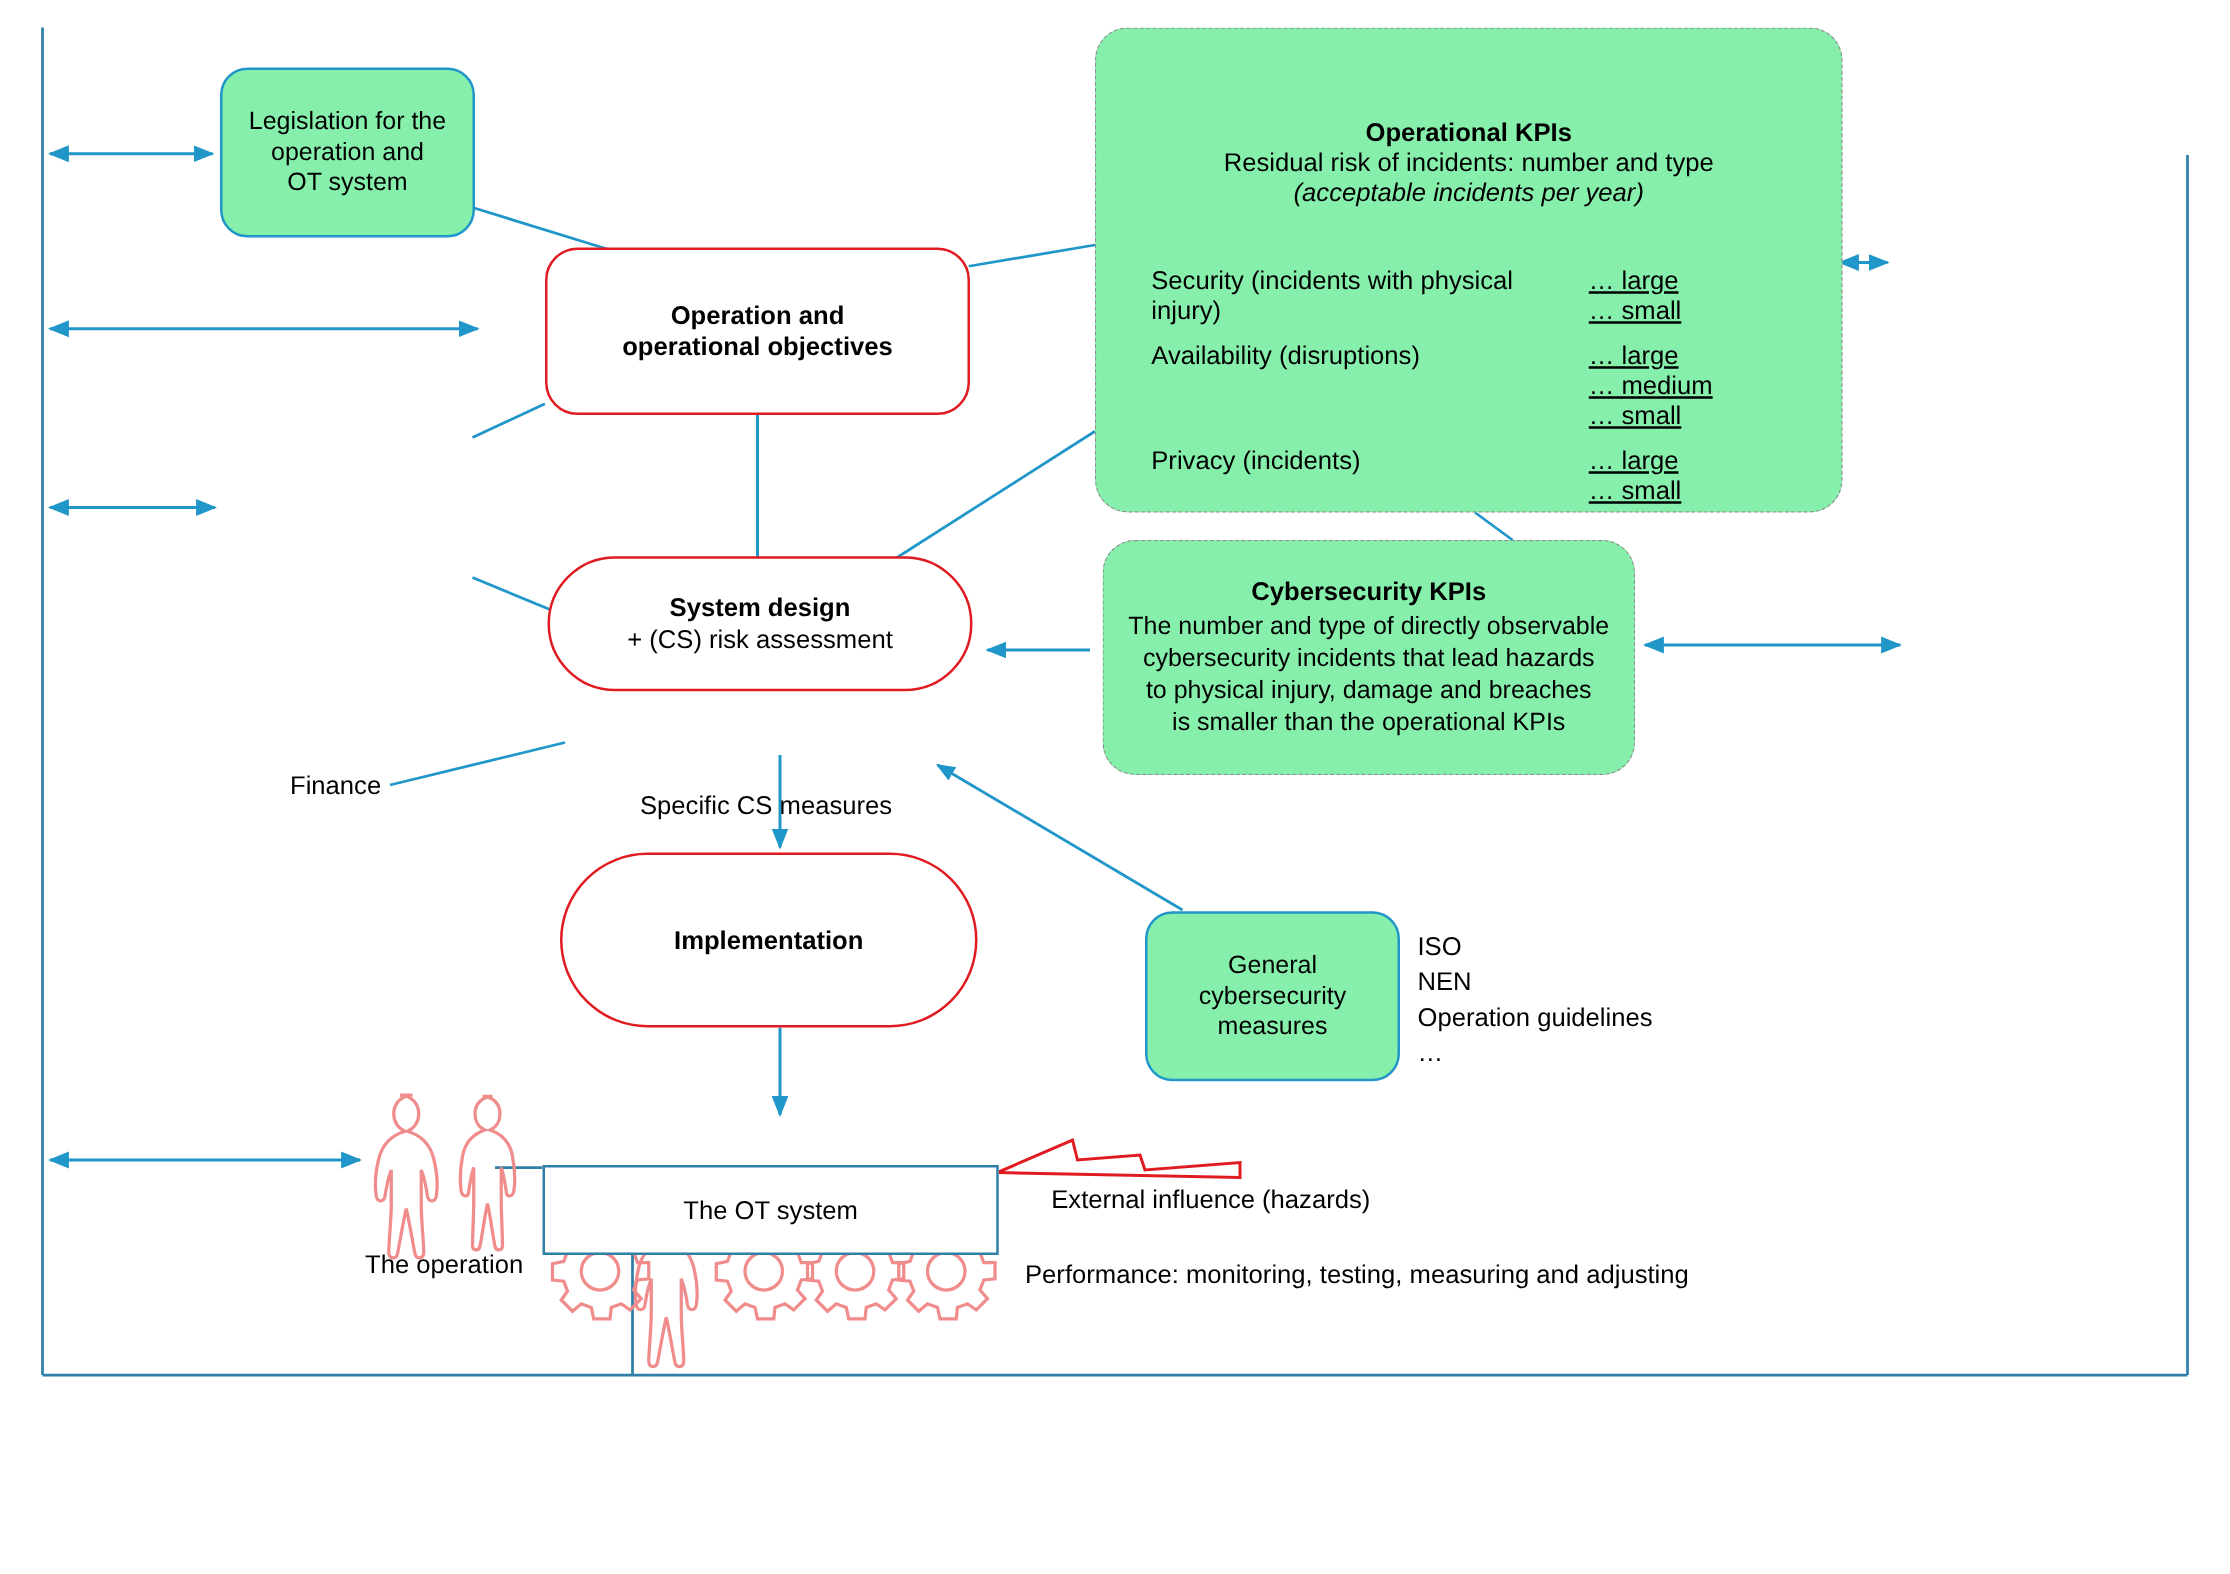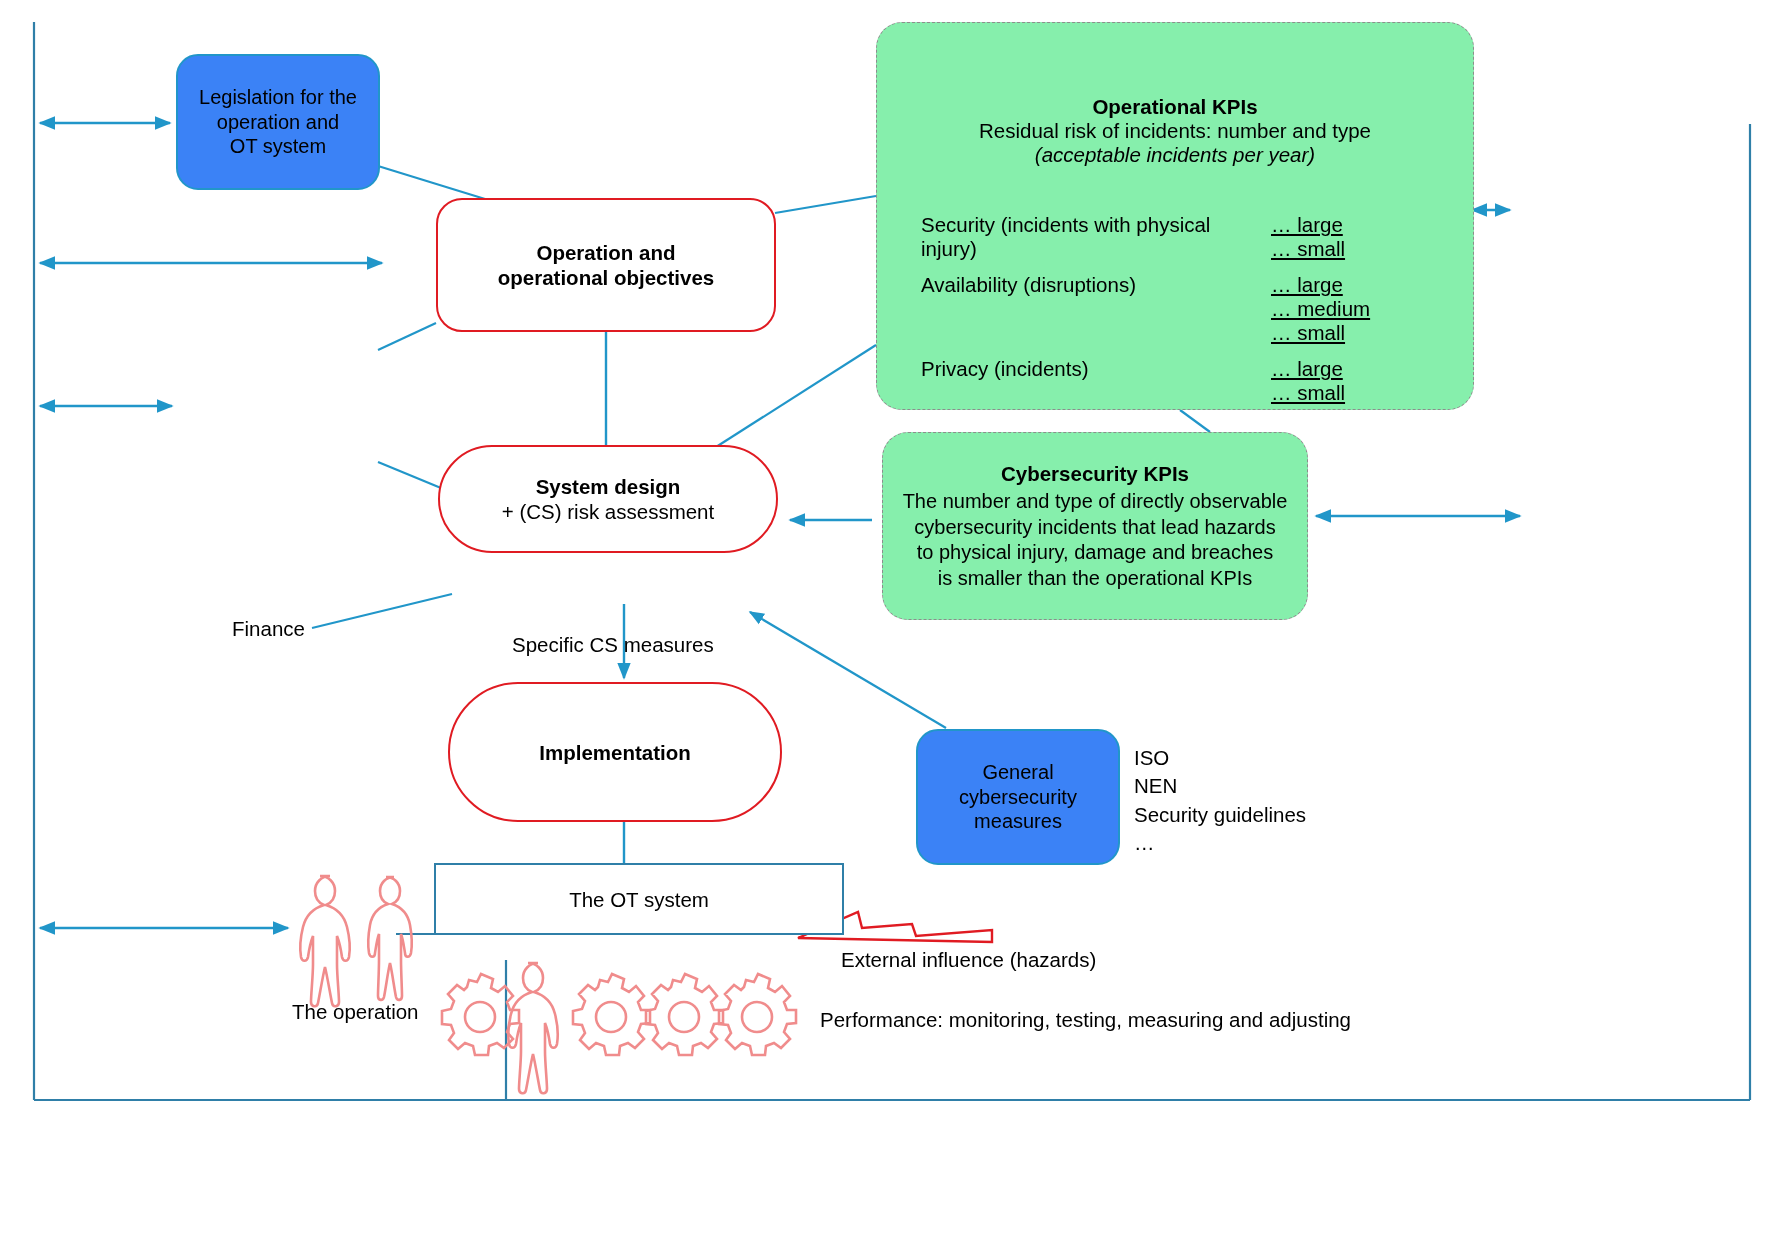--- a/index.html
+++ b/index.html
@@ -2,21 +2,21 @@
 <html><head>
 <meta charset="utf-8">
 <style>
   html,body{margin:0;padding:0;background:#ffffff;}
   body{font-family:"Liberation Sans", sans-serif;}
   #stage{position:relative;width:1784px;height:1259px;background:#ffffff;overflow:hidden;}
   svg.layer{position:absolute;left:0;top:0;width:1784px;height:1259px;pointer-events:none;}
   .node{position:absolute;box-sizing:border-box;display:flex;align-items:center;justify-content:center;
         text-align:center;color:#000;}
   .node .inner{padding:2px 8px;line-height:1.22;}
-  .blue-box{border:2.2px solid #2196c9;border-radius:22px;background:#3b82f6;}
+  .blue-box{border:2.2px solid #2196c9;border-radius:22px;background:#86efac;}
   .red-box{border:2.6px solid #e01b22;border-radius:26px;background:#fff;}
   .red-stadium{border:2.6px solid #e01b22;border-radius:100px;background:#fff;}
   .dashed-box{border:1.6px dashed #8d8d8d;border-radius:26px;background:#86efac;}
   .sq-blue{border:2.2px solid #2f7fa8;background:#fff;border-radius:0;}
   .t19{font-size:20px;}
   .t20{font-size:20.5px;}
   .b{font-weight:bold;}
   .i{font-style:italic;}
   .lbl{position:absolute;color:#000;white-space:nowrap;}
   .kpi-row{display:flex;align-items:flex-start;}
@@ -152,21 +152,21 @@
   </div>
 
   <div class="node blue-box t19" style="left:916px;top:729px;width:204px;height:136px;">
     <div class="inner">
       <div>General</div>
       <div>cybersecurity</div>
       <div>measures</div>
     </div>
   </div>
 
-  <div class="node sq-blue t20" style="left:434px;top:863px;width:410px;height:72px;">
+  <div class="node sq-blue t20" style="left:434px;top:932px;width:365px;height:72px;">
     <div class="inner">
       <div>The OT system</div>
     </div>
   </div>
 
   <div class="dashed-box" style="position:absolute;left:876px;top:22px;width:596px;height:386px;">
     <div style="padding-top:72px;text-align:center;">
       <div class="t20 b">Operational KPIs</div>
       <div class="t20">Residual risk of incidents: number and type</div>
       <div class="t20 i">(acceptable incidents per year)</div>
@@ -208,21 +208,21 @@
       <div>The number and type of directly observable</div>
       <div>cybersecurity incidents that lead hazards</div>
       <div>to physical injury, damage and breaches</div>
       <div>is smaller than the operational KPIs</div>
     </div>
   </div>
 
   <div class="listcol t20" style="left:1134px;top:744px;">
     <div>ISO</div>
     <div>NEN</div>
-    <div>Security guidelines</div>
+    <div>Operation guidelines</div>
     <div>…</div>
   </div>
 
   <div class="lbl t20" style="left:232px;top:617px;">Finance</div>
 
   <div class="lbl t20" style="left:512px;top:633px;">Specific CS measures</div>
 
   <div class="lbl t20" style="left:841px;top:948px;">External influence (hazards)</div>
 
   <div class="lbl t20" style="left:292px;top:1000px;">The operation</div>

